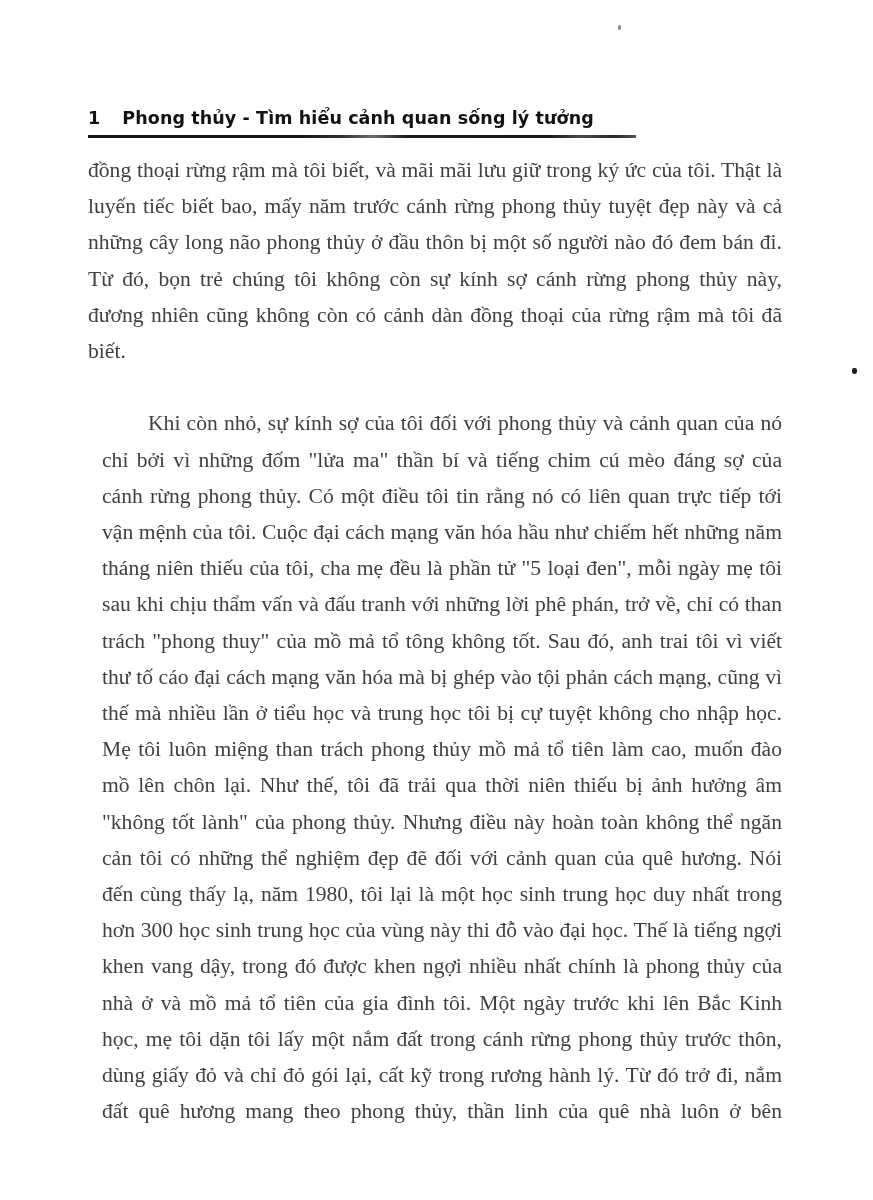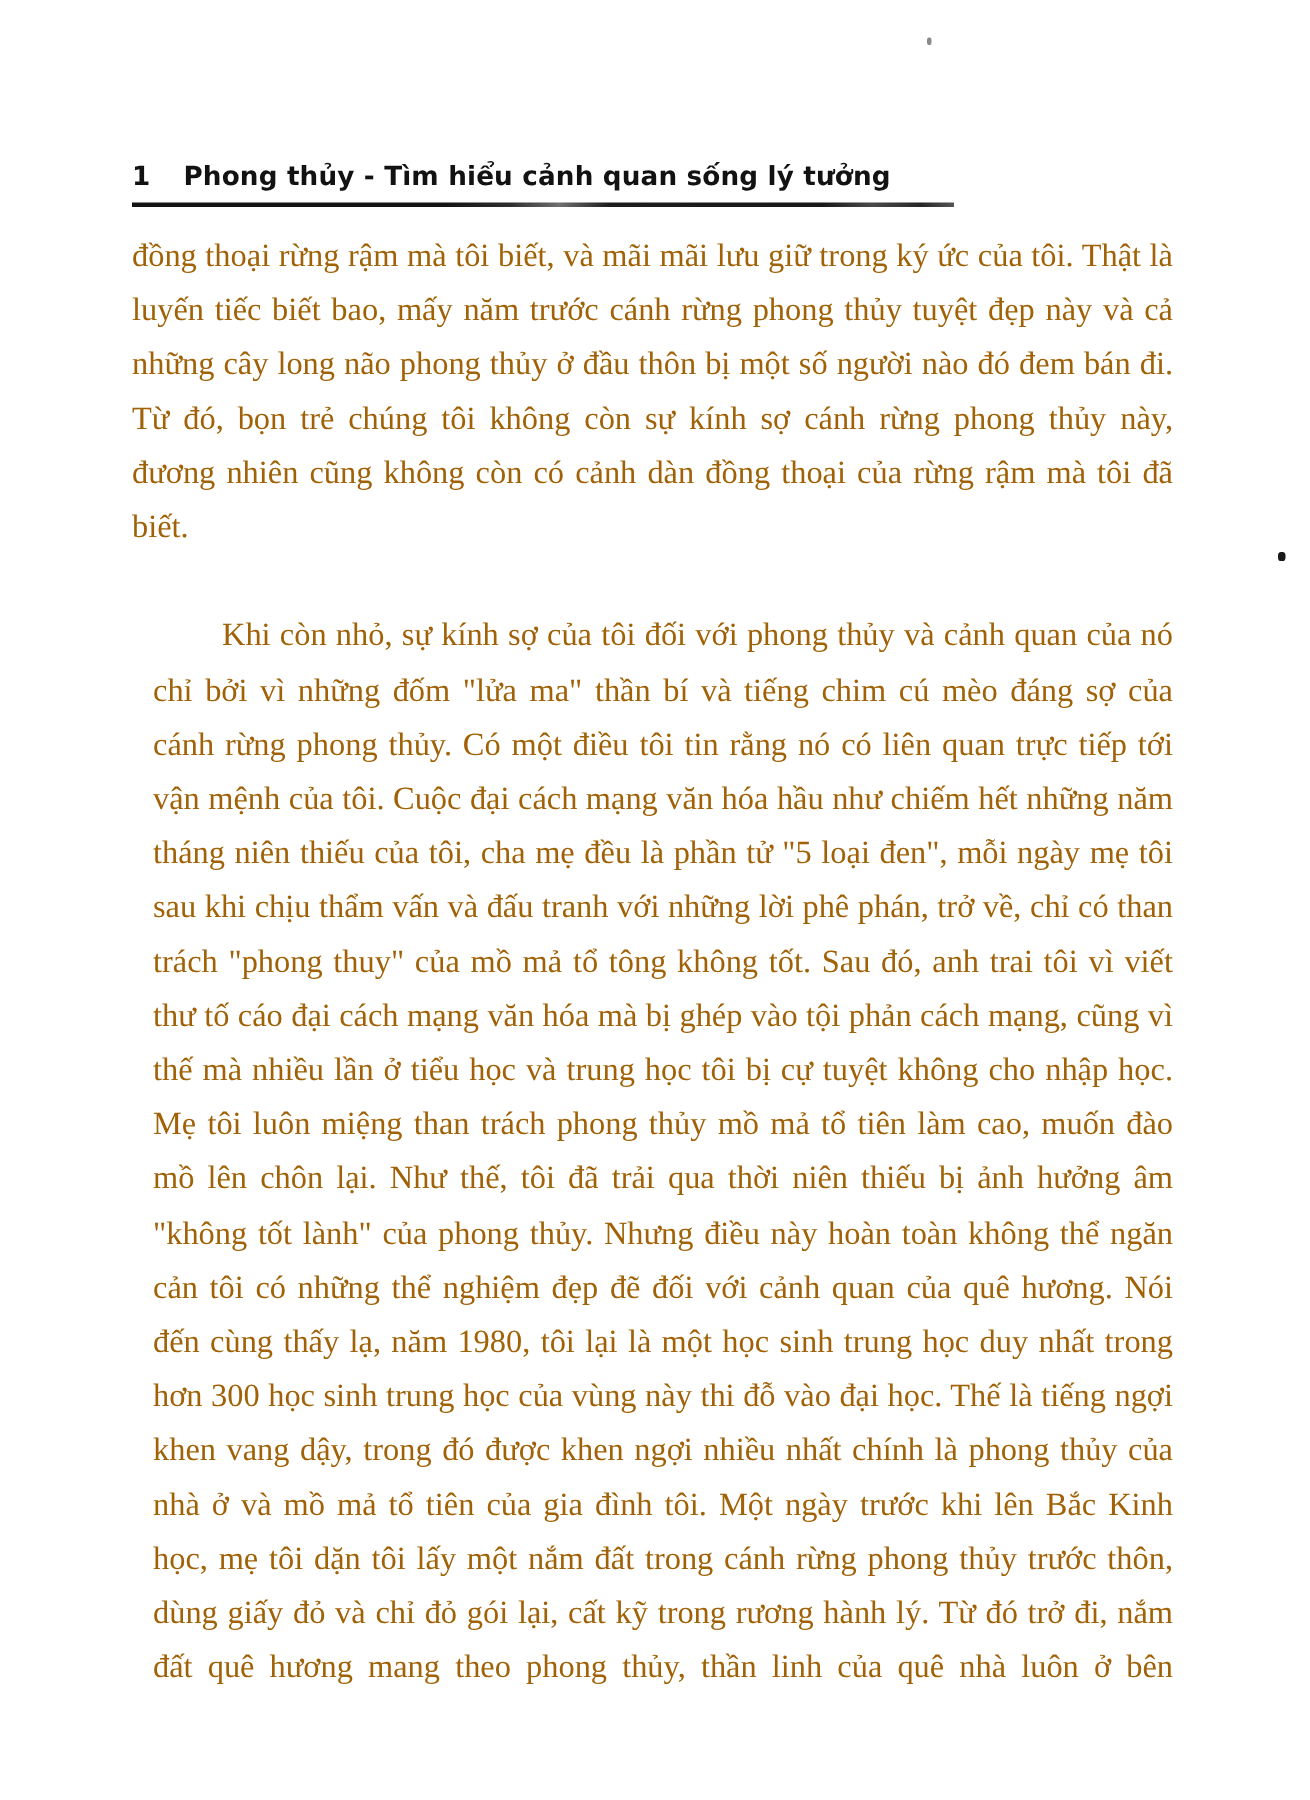--- a/index.html
+++ b/index.html
@@ -75,21 +75,21 @@
     width: 694px;
   }
 
   #body-text p {
     margin: 0;
     font-size: 21.6px;
     line-height: 36.2px;
     text-align: justify;
     text-justify: inter-word;
     word-spacing: 0.2px;
-    color: #a16207;
+    color: #404040;
   }
 
   #body-text p.indent {
     text-indent: 46px;
     margin-left: 14px;
   }
 
   
   #body-text p::after {
     content: "";

